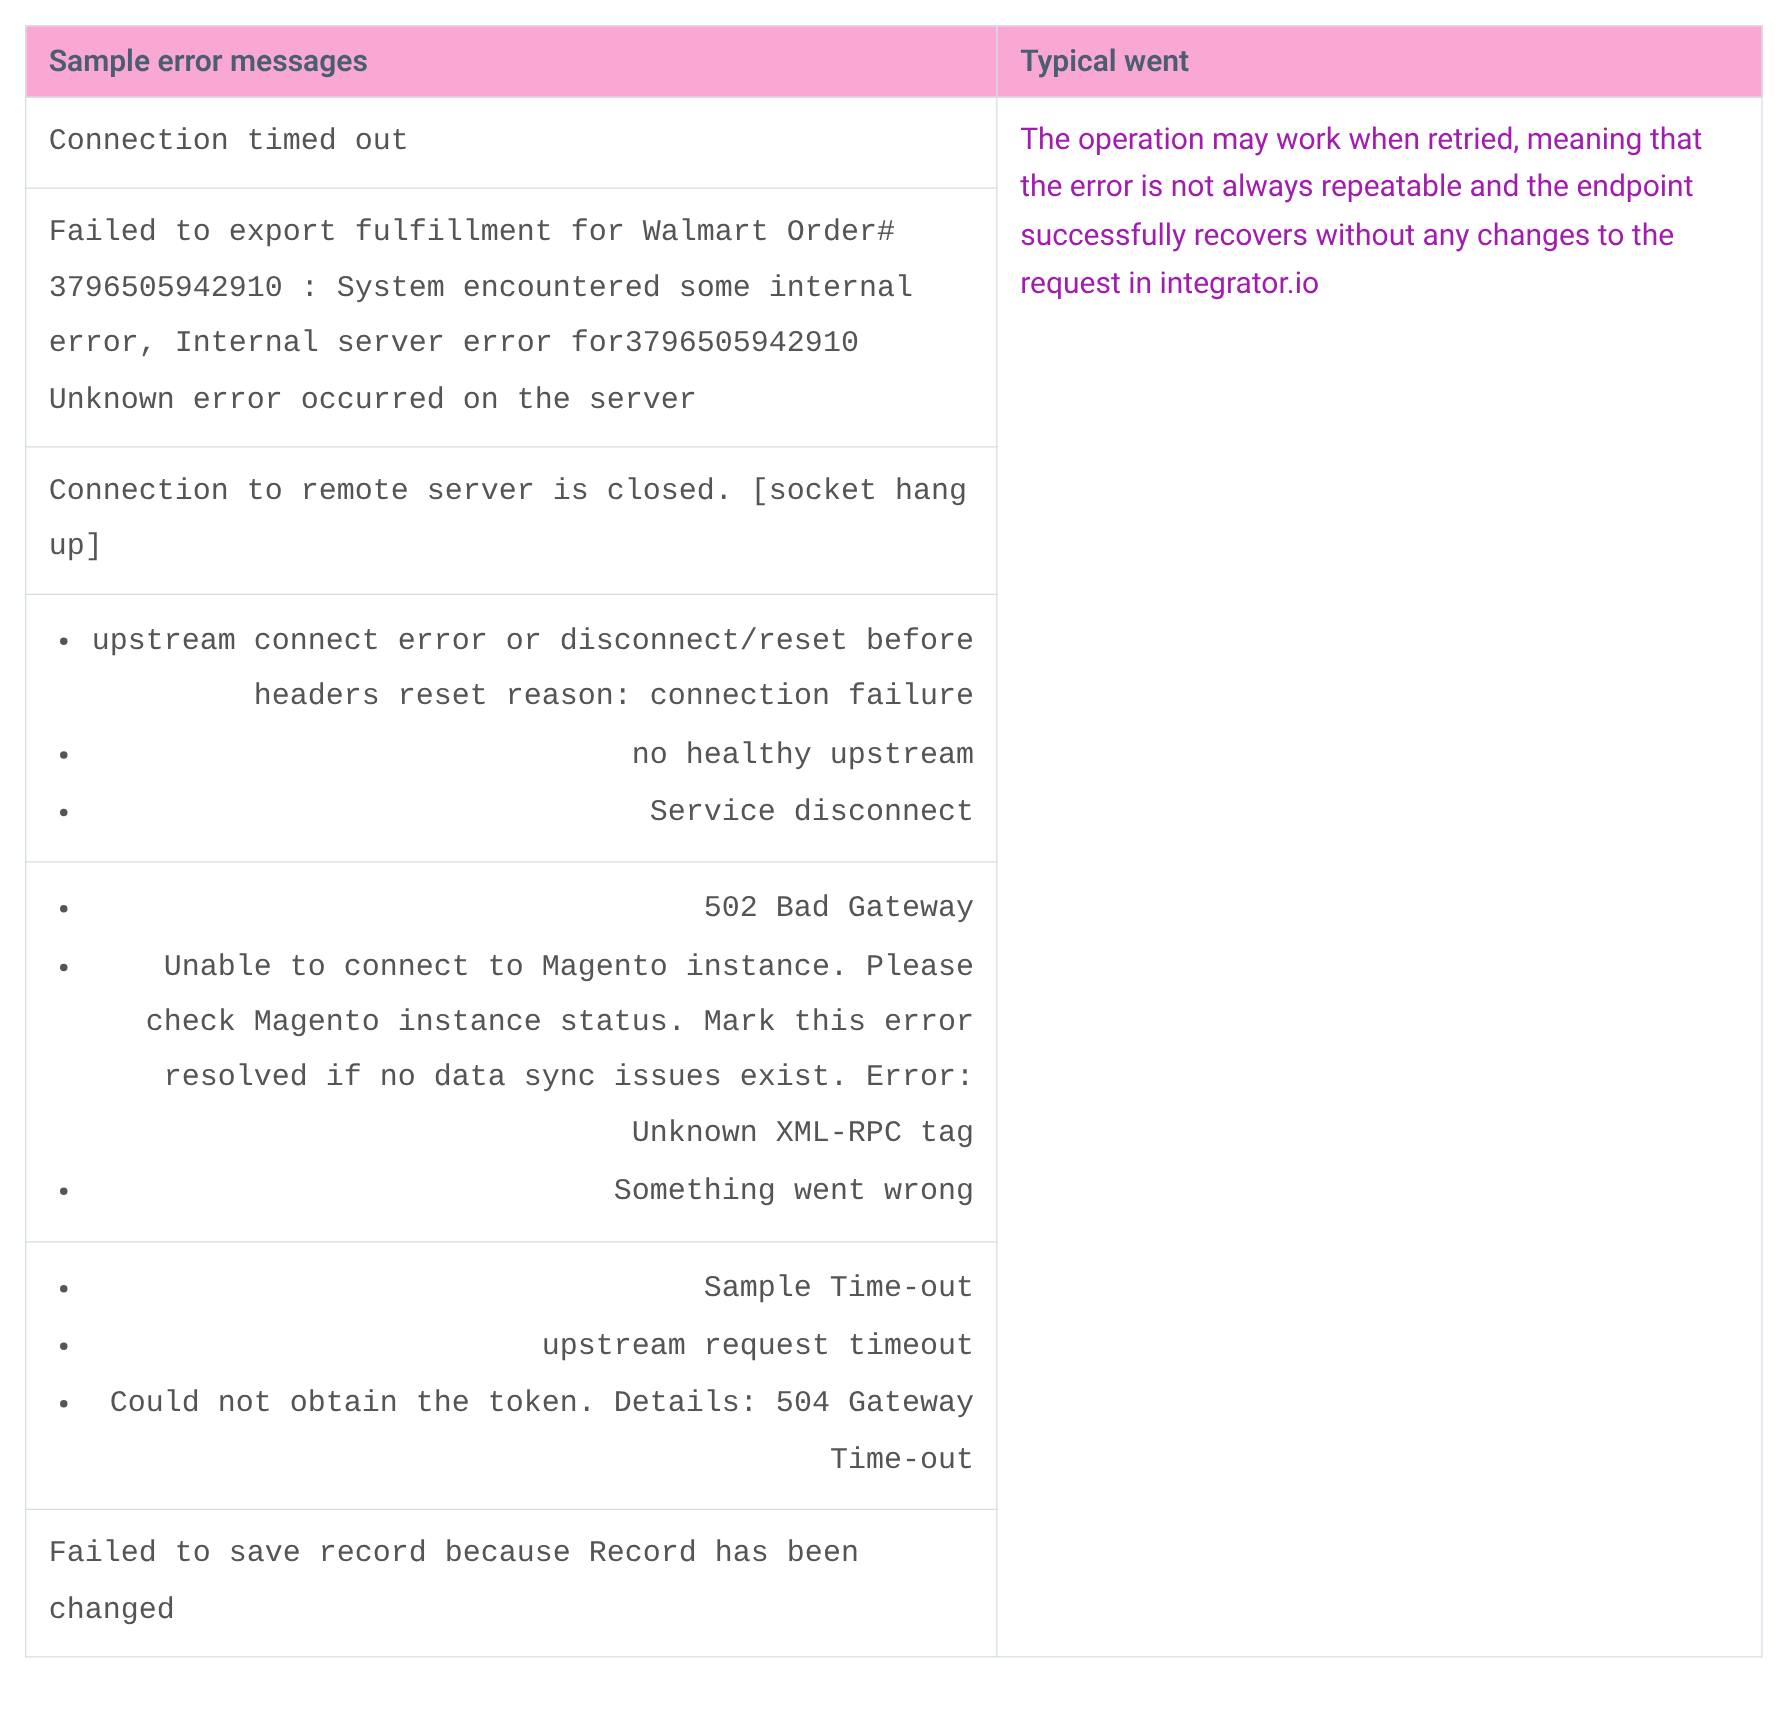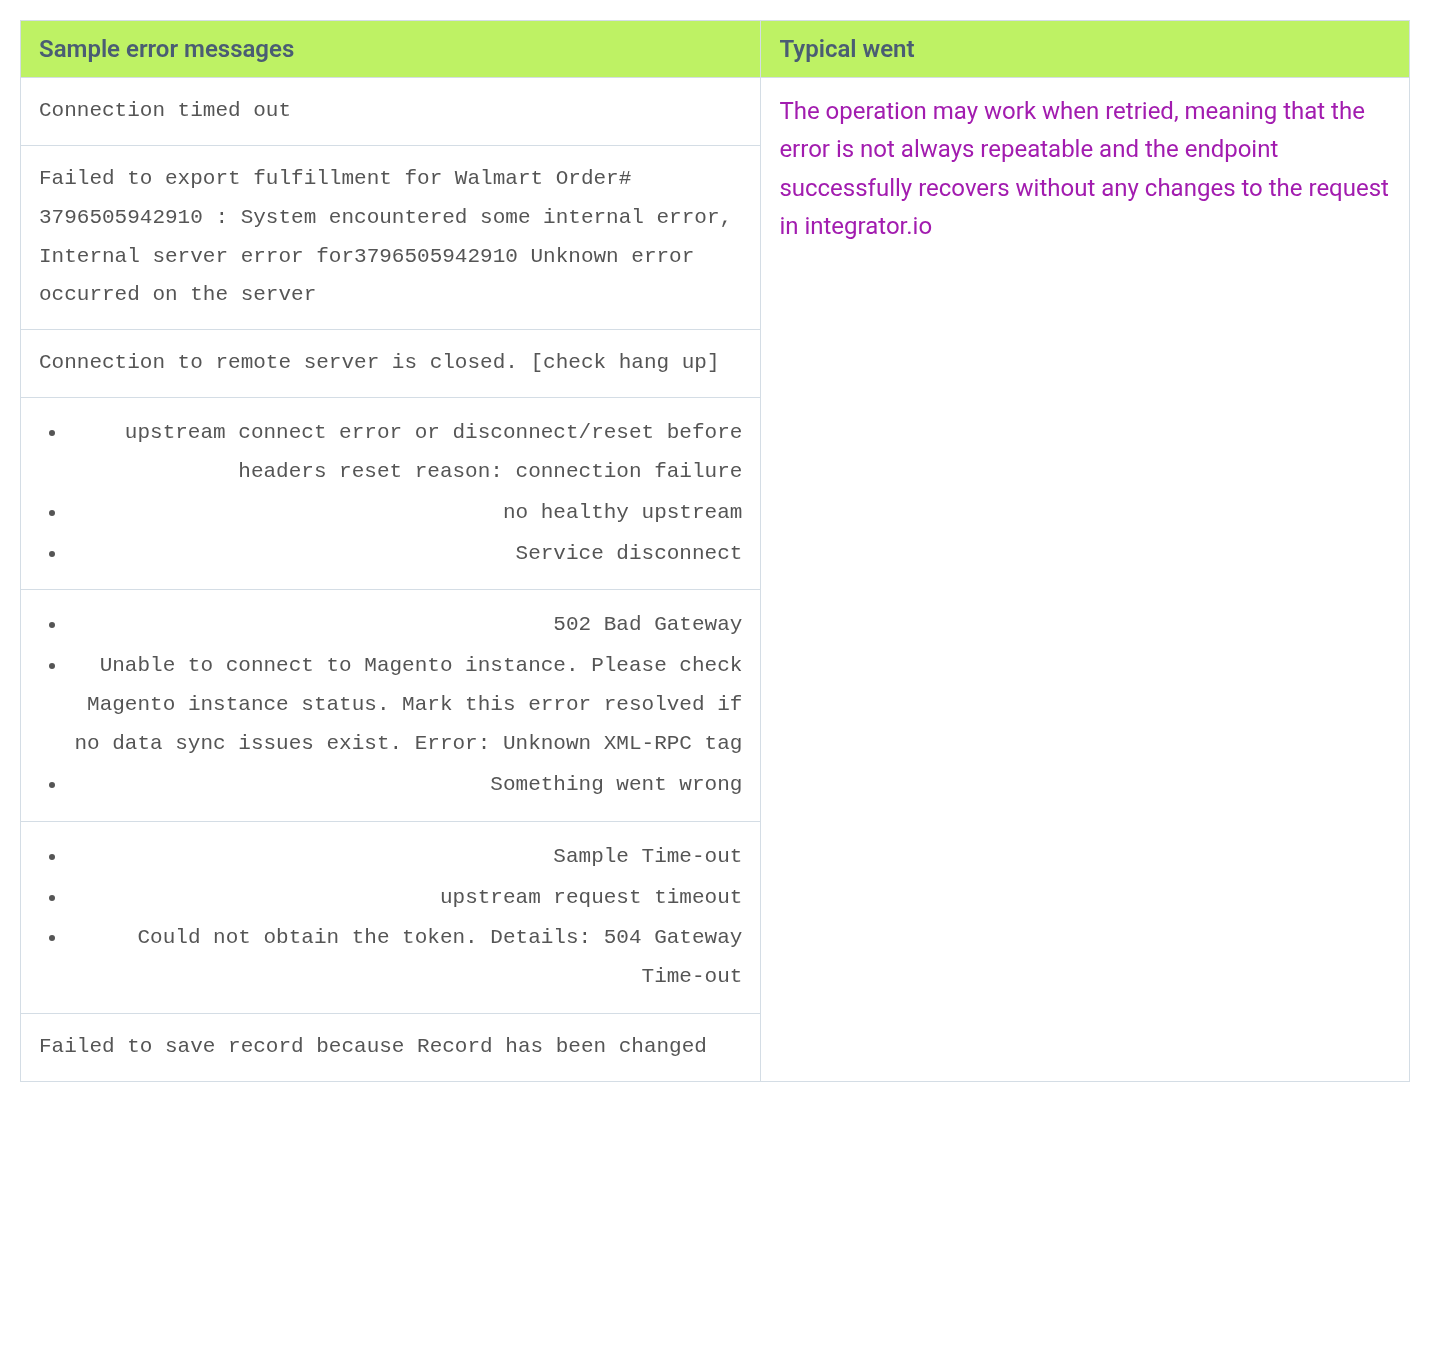--- a/index.html
+++ b/index.html
@@ -13,41 +13,41 @@
       padding: 20px;
       font-size: 22px;
       color: #333;
     }
     .error-table {
       width: 100%;
       border-collapse: collapse;
       border: 1px solid #d4dde5;
     }
     .error-table th {
-      background: #bef264;
+      background: #f9a8d4;
       color: #4a5d73;
       font-weight: 600;
       text-align: left;
       padding: 14px 18px;
       border: 1px solid #d4dde5;
       font-size: 24px;
     }
     .error-table td {
       border: 1px solid #d4dde5;
       padding: 14px 18px;
       vertical-align: top;
     }
     .cause-cell {
       font-size: 24px;
       line-height: 1.6;
       color: #a21caf;
     }
     .code-cell {
       font-family: "SFMono-Regular", Consolas, "Liberation Mono", Menlo, Courier, monospace;
-      font-size: 21px;
+      font-size: 24px;
       line-height: 1.85;
       color: #555;
       word-break: break-word;
     }
     .code-cell ul {
       list-style: disc;
       padding-left: 28px;
     }
     .code-cell li {
       margin: 2px 0;
@@ -66,21 +66,21 @@
   </thead>
   <tbody>
     <tr>
       <td class="code-cell">Connection timed out</td>
       <td class="cause-cell" rowspan="7">The operation may work when retried, meaning that the error is not always repeatable and the endpoint successfully recovers without any changes to the request in integrator.io</td>
     </tr>
     <tr>
       <td class="code-cell">Failed to export fulfillment for Walmart Order# 3796505942910 : System encountered some internal error, Internal server error for3796505942910 Unknown error occurred on the server</td>
     </tr>
     <tr>
-      <td class="code-cell">Connection to remote server is closed. [check hang up]</td>
+      <td class="code-cell">Connection to remote server is closed. [socket hang up]</td>
     </tr>
     <tr>
       <td class="code-cell">
         <ul>
           <li>upstream connect error or disconnect/reset before headers reset reason: connection failure</li>
           <li>no healthy upstream</li>
           <li>Service disconnect</li>
         </ul>
       </td>
     </tr>

